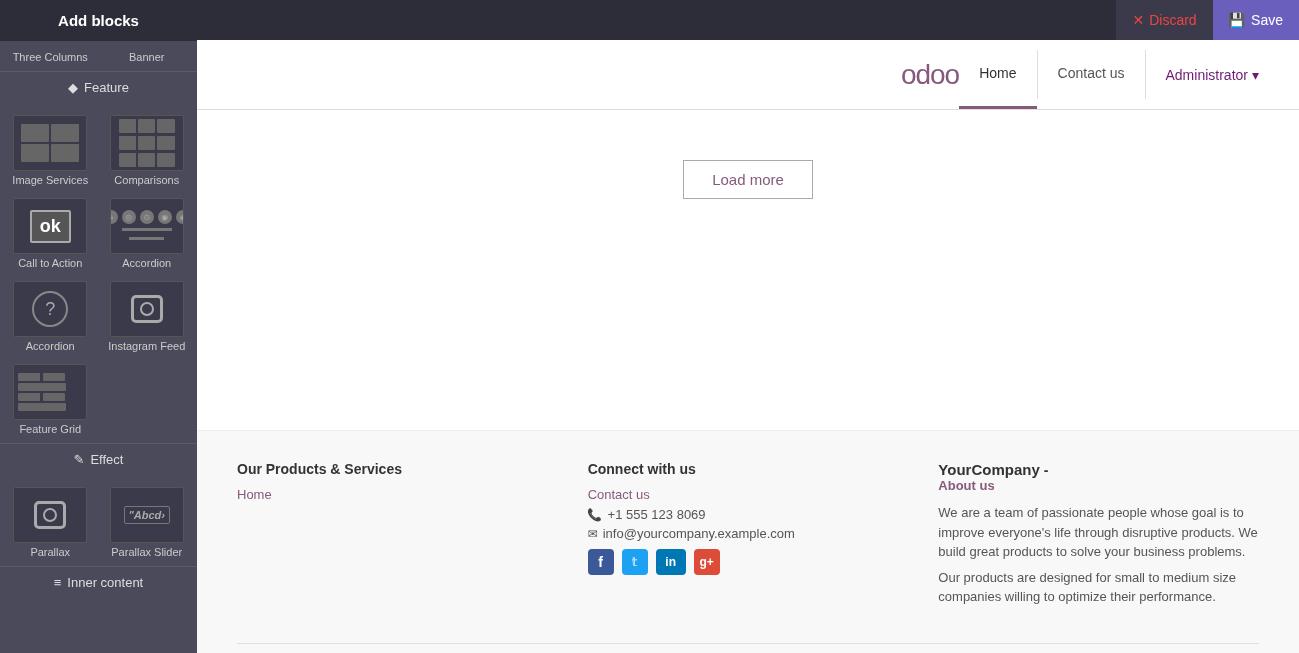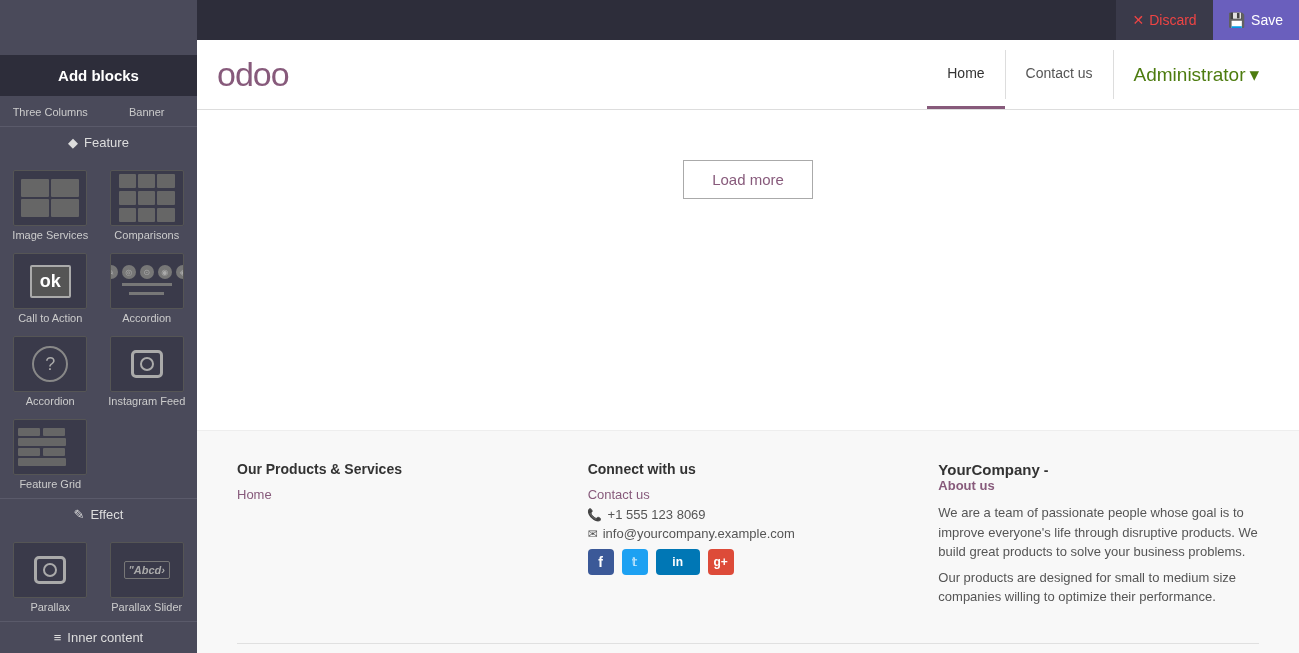--- a/index.html
+++ b/index.html
@@ -8,21 +8,20 @@
     
     #sidebar {
       width: 197px;
       min-width: 197px;
       background: #4a4a5a;
       color: #ddd;
       display: flex;
       flex-direction: column;
       overflow-y: auto;
       overflow-x: hidden;
-      justify-content: flex-end;
     }
     #sidebar-header {
       background: #2d2d3a;
       text-align: center;
       padding: 12px 0;
       font-size: 15px;
       color: #fff;
       font-weight: bold;
       flex-shrink: 0;
     }
@@ -132,25 +131,26 @@
     }
     #page-nav {
       border-bottom: 1px solid #ddd;
       display: flex;
       align-items: center;
       padding: 0 20px;
       height: 70px;
       background: #fff;
     }
     #odoo-logo {
-      font-size: 34px;
+      font-size: 28px;
       color: #875a7b;
       font-weight: 300;
       letter-spacing: -1px;
       flex: 1;
+      text-align: right;
     }
     #odoo-logo span { color: #875a7b; }
     .nav-links {
       display: flex;
       align-items: stretch;
       height: 100%;
     }
     .nav-link {
       display: flex;
       align-items: center;
@@ -164,22 +164,22 @@
     .nav-link.active {
       border-bottom-color: #875a7b;
       color: #333;
     }
     .nav-divider { width: 1px; background: #ddd; margin: 10px 0; }
     .nav-admin {
       display: flex;
       align-items: center;
       gap: 4px;
       padding: 0 20px;
-      font-size: 19px;
-      color: #4d7c0f;
+      font-size: 14px;
+      color: #701a75;
       cursor: pointer;
     }
 
     #page-content {
       padding: 20px;
       min-height: 300px;
       display: flex;
       flex-direction: column;
       align-items: center;
     }
@@ -460,21 +460,21 @@
             <span class="fi-icon">📞</span>
             <span>+1 555 123 8069</span>
           </div>
           <div class="footer-info">
             <span class="fi-icon">✉</span>
             <span>info@yourcompany.example.com</span>
           </div>
           <div class="social-icons">
     <span style="width:26px;height:26px;background:#3b5998;border-radius:4px;display:inline-flex;align-items:center;justify-content:center;color:#fff;font-size:14px;font-weight:bold;cursor:pointer;">f</span>
     <span style="width:26px;height:26px;background:#1da1f2;border-radius:4px;display:inline-flex;align-items:center;justify-content:center;color:#fff;font-size:12px;cursor:pointer;">𝕥</span>
-    <span style="width:44px;height:26px;background:#0077b5;border-radius:4px;display:inline-flex;align-items:center;justify-content:center;color:#fff;font-size:12px;font-weight:bold;cursor:pointer;">in</span>
+    <span style="width:30px;height:26px;background:#0077b5;border-radius:4px;display:inline-flex;align-items:center;justify-content:center;color:#fff;font-size:12px;font-weight:bold;cursor:pointer;">in</span>
     <span style="width:26px;height:26px;background:#dd4b39;border-radius:4px;display:inline-flex;align-items:center;justify-content:center;color:#fff;font-size:12px;font-weight:bold;cursor:pointer;">g+</span>
   </div>
 
         </div>
 
         <div class="footer-col">
           <h5>
             <span class="footer-company-name">YourCompany</span>
             <span> - </span>
             <a class="footer-company-link">

